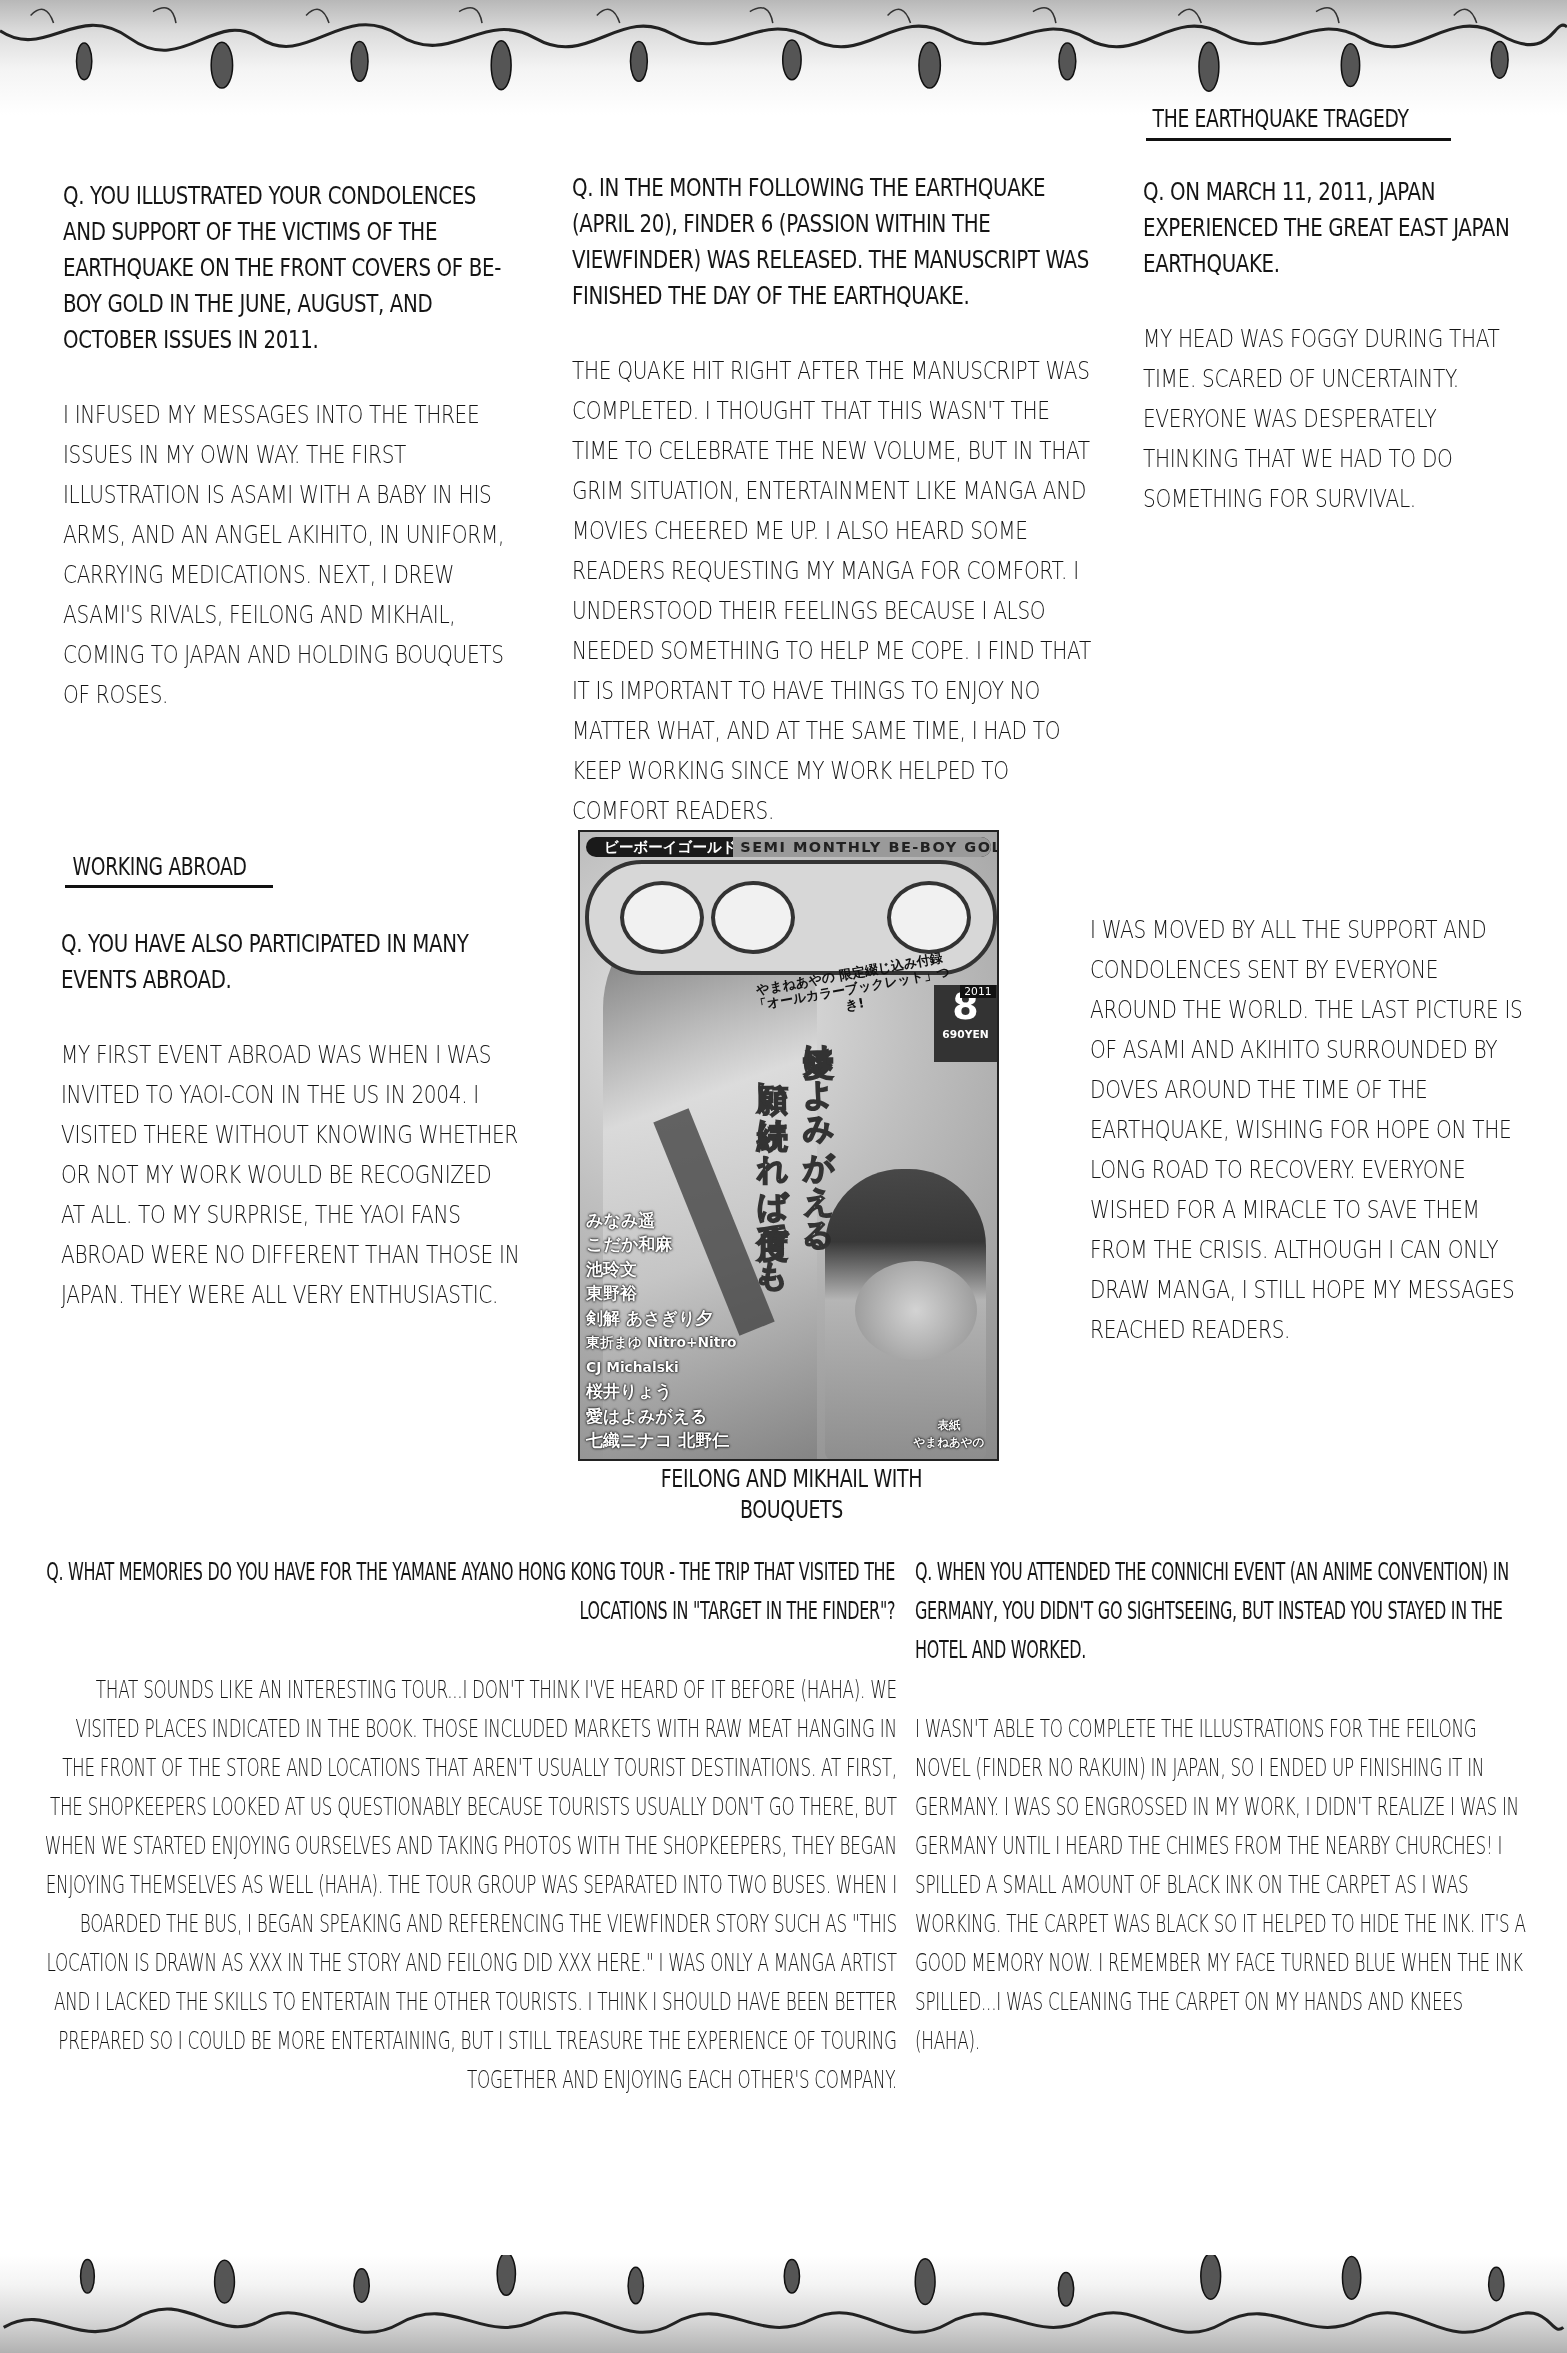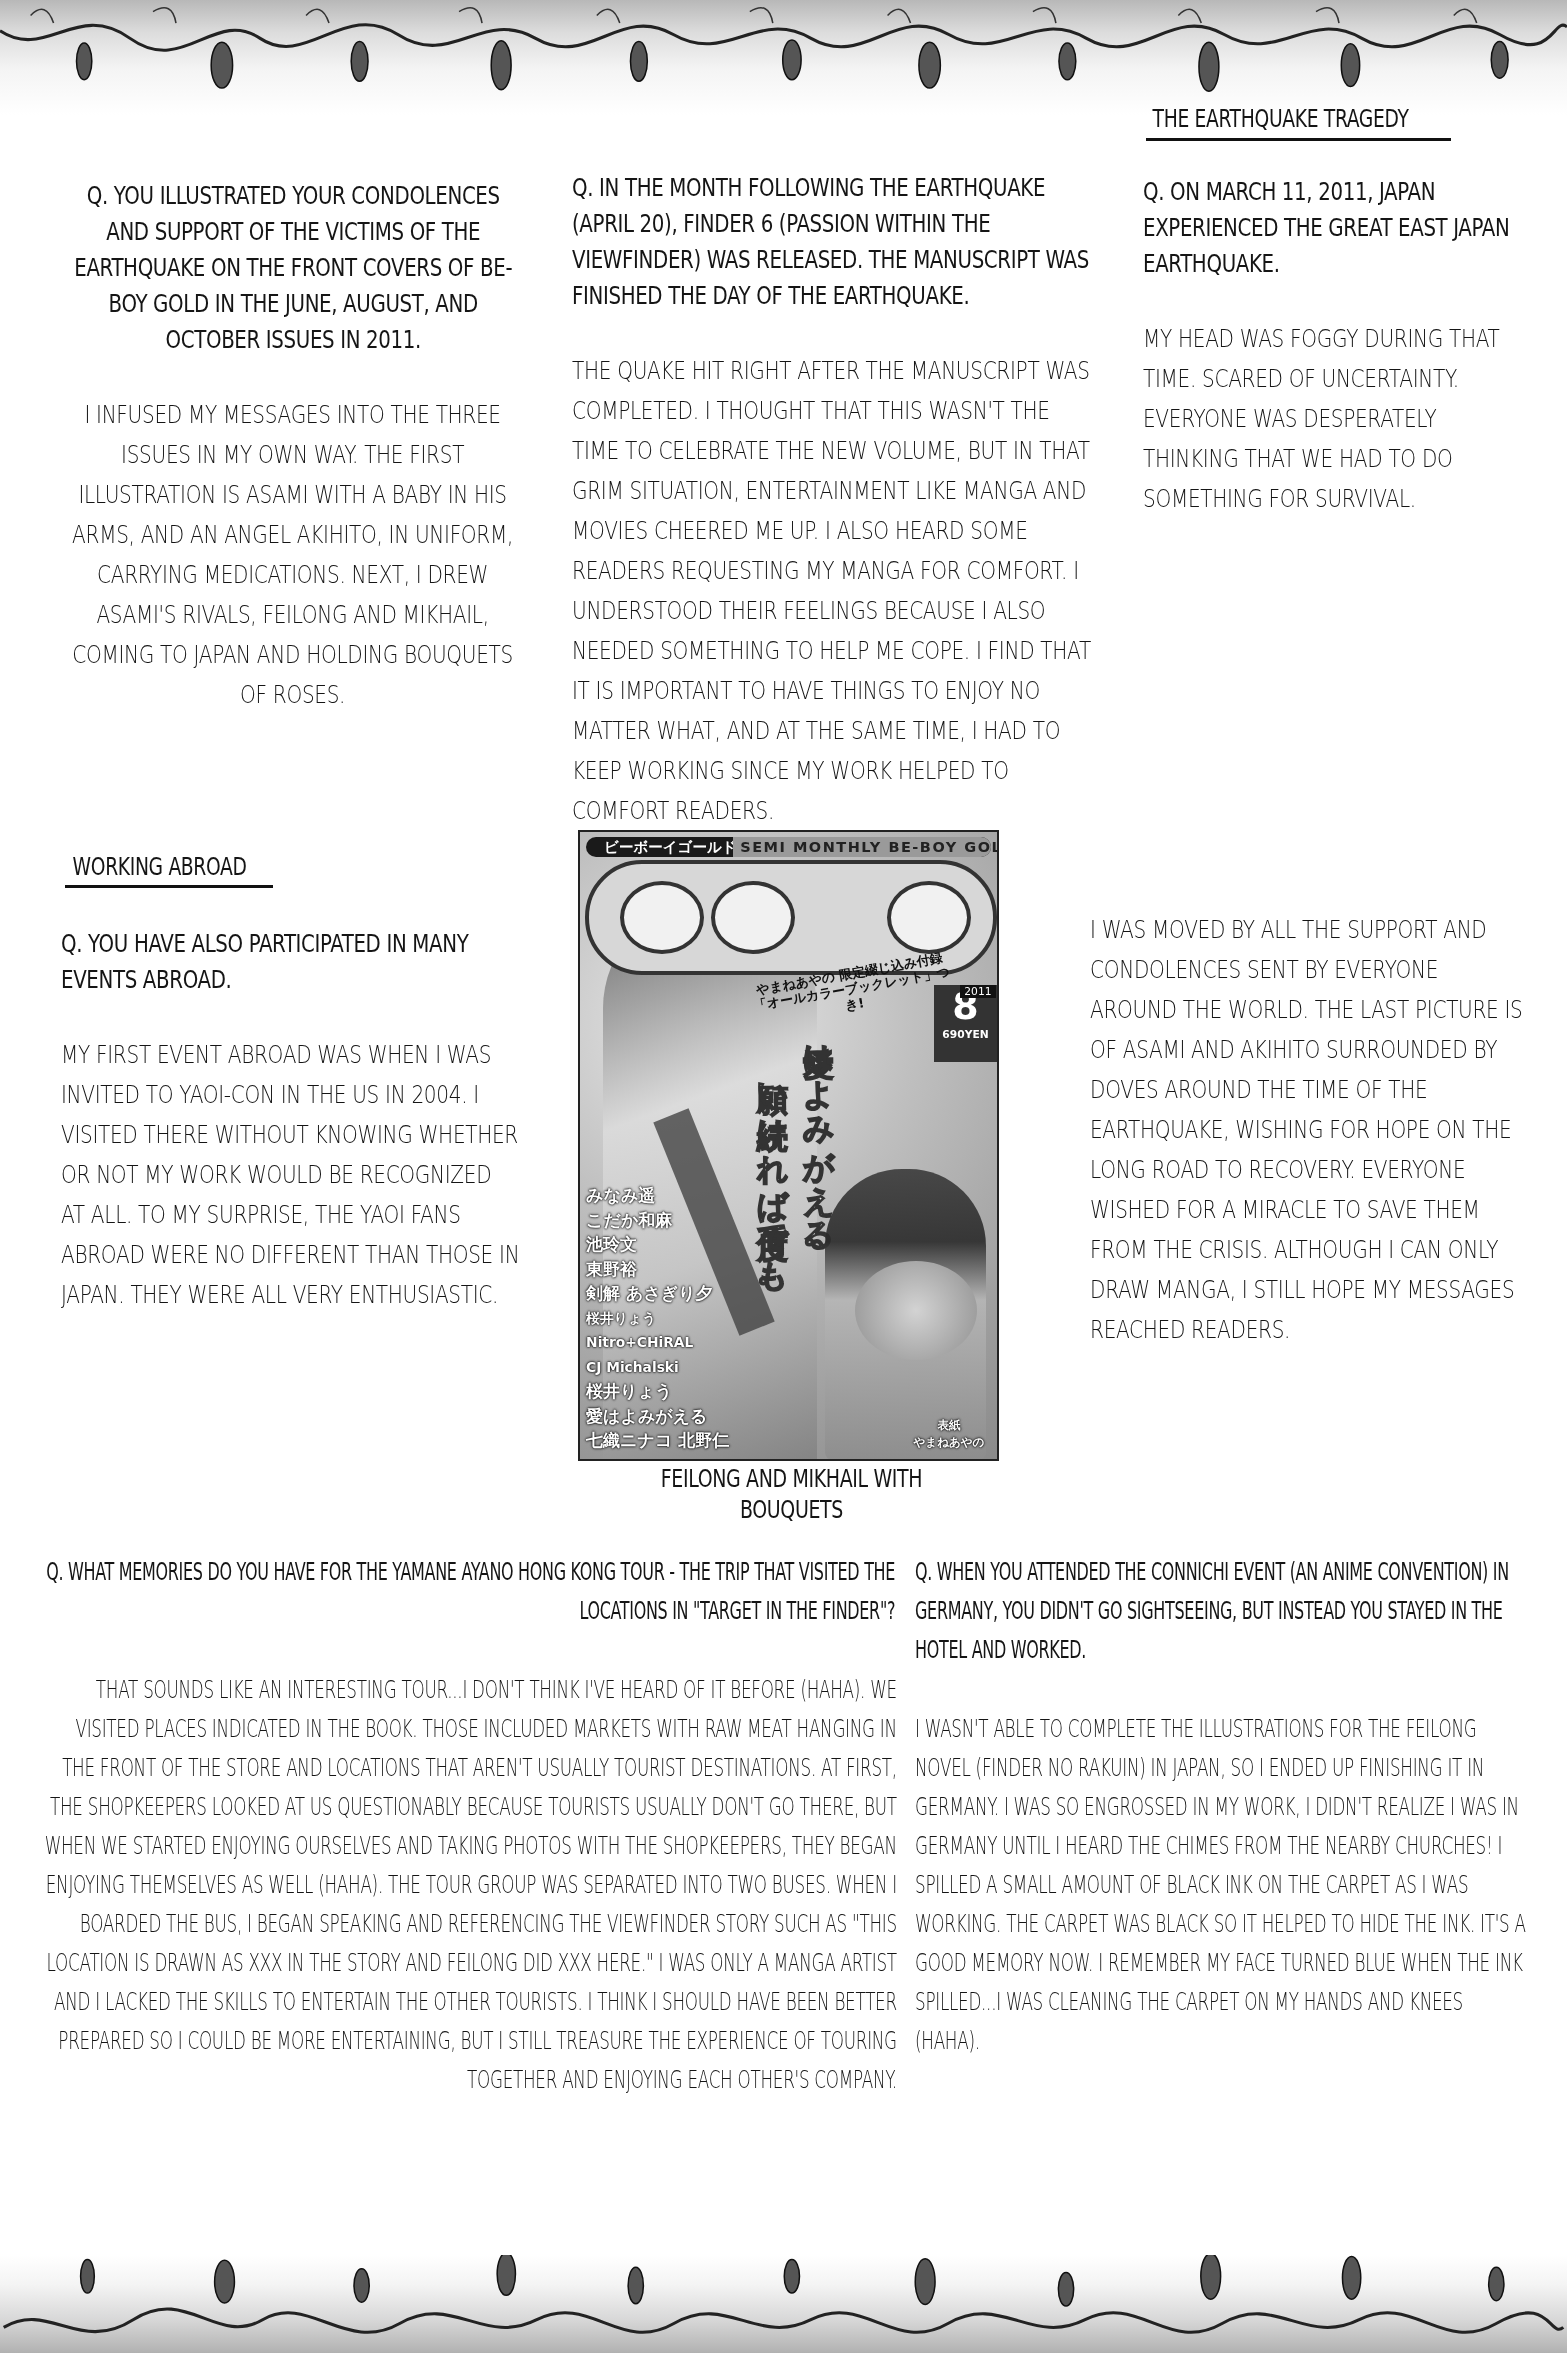--- a/index.html
+++ b/index.html
@@ -126,21 +126,21 @@
       <path d="M1540,20 q20,-20 30,10"></path>
         <path d="M1720,15 q25,-15 30,15"></path>
         <path d="M1900,20 q20,-20 30,10"></path>
     </g>
   </svg>
 </div>
 
 <div class="heading hand" style="left:1146px; top:103px;">THE EARTHQUAKE TRAGEDY</div>
 <div class="rule" style="left:1146px; top:138px; width:305px;"></div>
 
-<div class="block hand" style="left:63px; top:178px; width:459px;text-align:center;">
+<div class="block hand" style="left:63px; top:178px; width:459px;">
   <p class="q">Q. YOU ILLUSTRATED YOUR CONDOLENCES AND SUPPORT OF THE VICTIMS OF THE EARTHQUAKE ON THE FRONT COVERS OF BE-BOY GOLD IN THE JUNE, AUGUST, AND OCTOBER ISSUES IN 2011.</p>
   <div class="gap"></div>
   <p class="a">I INFUSED MY MESSAGES INTO THE THREE ISSUES IN MY OWN WAY. THE FIRST ILLUSTRATION IS ASAMI WITH A BABY IN HIS ARMS, AND AN ANGEL AKIHITO, IN UNIFORM, CARRYING MEDICATIONS. NEXT, I DREW ASAMI'S RIVALS, FEILONG AND MIKHAIL, COMING TO JAPAN AND HOLDING BOUQUETS OF ROSES.</p>
 </div>
 
 <div class="block hand" style="left:572px; top:170px; width:528px;">
   <p class="q">Q. IN THE MONTH FOLLOWING THE EARTHQUAKE (APRIL 20), FINDER 6 (PASSION WITHIN THE VIEWFINDER) WAS RELEASED. THE MANUSCRIPT WAS FINISHED THE DAY OF THE EARTHQUAKE.</p>
   <div class="gap"></div>
   <p class="a">THE QUAKE HIT RIGHT AFTER THE MANUSCRIPT WAS COMPLETED. I THOUGHT THAT THIS WASN'T THE TIME TO CELEBRATE THE NEW VOLUME, BUT IN THAT GRIM SITUATION, ENTERTAINMENT LIKE MANGA AND MOVIES CHEERED ME UP. I ALSO HEARD SOME READERS REQUESTING MY MANGA FOR COMFORT. I UNDERSTOOD THEIR FEELINGS BECAUSE I ALSO NEEDED SOMETHING TO HELP ME COPE. I FIND THAT IT IS IMPORTANT TO HAVE THINGS TO ENJOY NO MATTER WHAT, AND AT THE SAME TIME, I HAD TO KEEP WORKING SINCE MY WORK HELPED TO COMFORT READERS.</p>
 </div>
@@ -181,21 +181,21 @@
   <div class="vtitle" style="left:222px;">愛はよみがえる。</div>
   <div class="vtitle" style="left:176px; top:230px;">願い続ければ何度でも。</div>
   <div class="figure-right"></div>
   <div class="bouquet"></div>
   <div class="authors">
     <div>みなみ遥</div>
     <div>こだか和麻</div>
     <div>池玲文</div>
     <div>東野裕</div>
     <div>剣解 あさぎり夕</div>
-    <div class="en">桜井りょう Nitro+CHiRAL</div>
+    <div class="en">東折まゆ Nitro+Nitro</div>
     <div class="en">CJ Michalski</div>
     <div>桜井りょう</div>
     <div>愛はよみがえる</div>
     <div>七織ニナコ 北野仁</div>
   </div>
   <div class="credit">
     <div>表紙</div>
     <div>やまねあやの</div>
   </div>
 </div>

